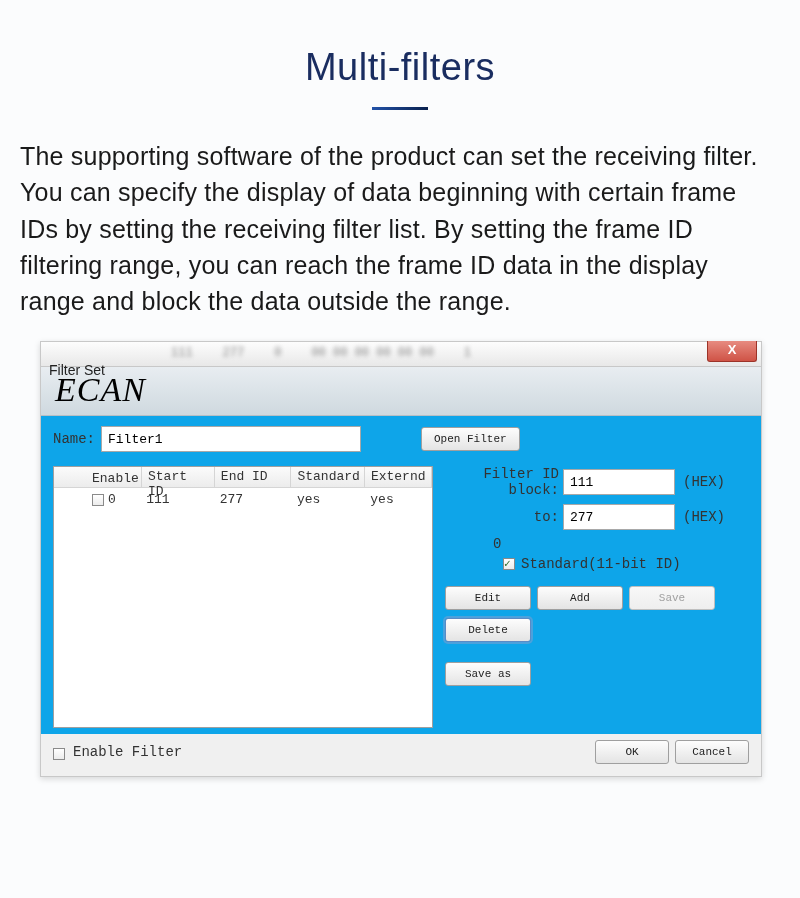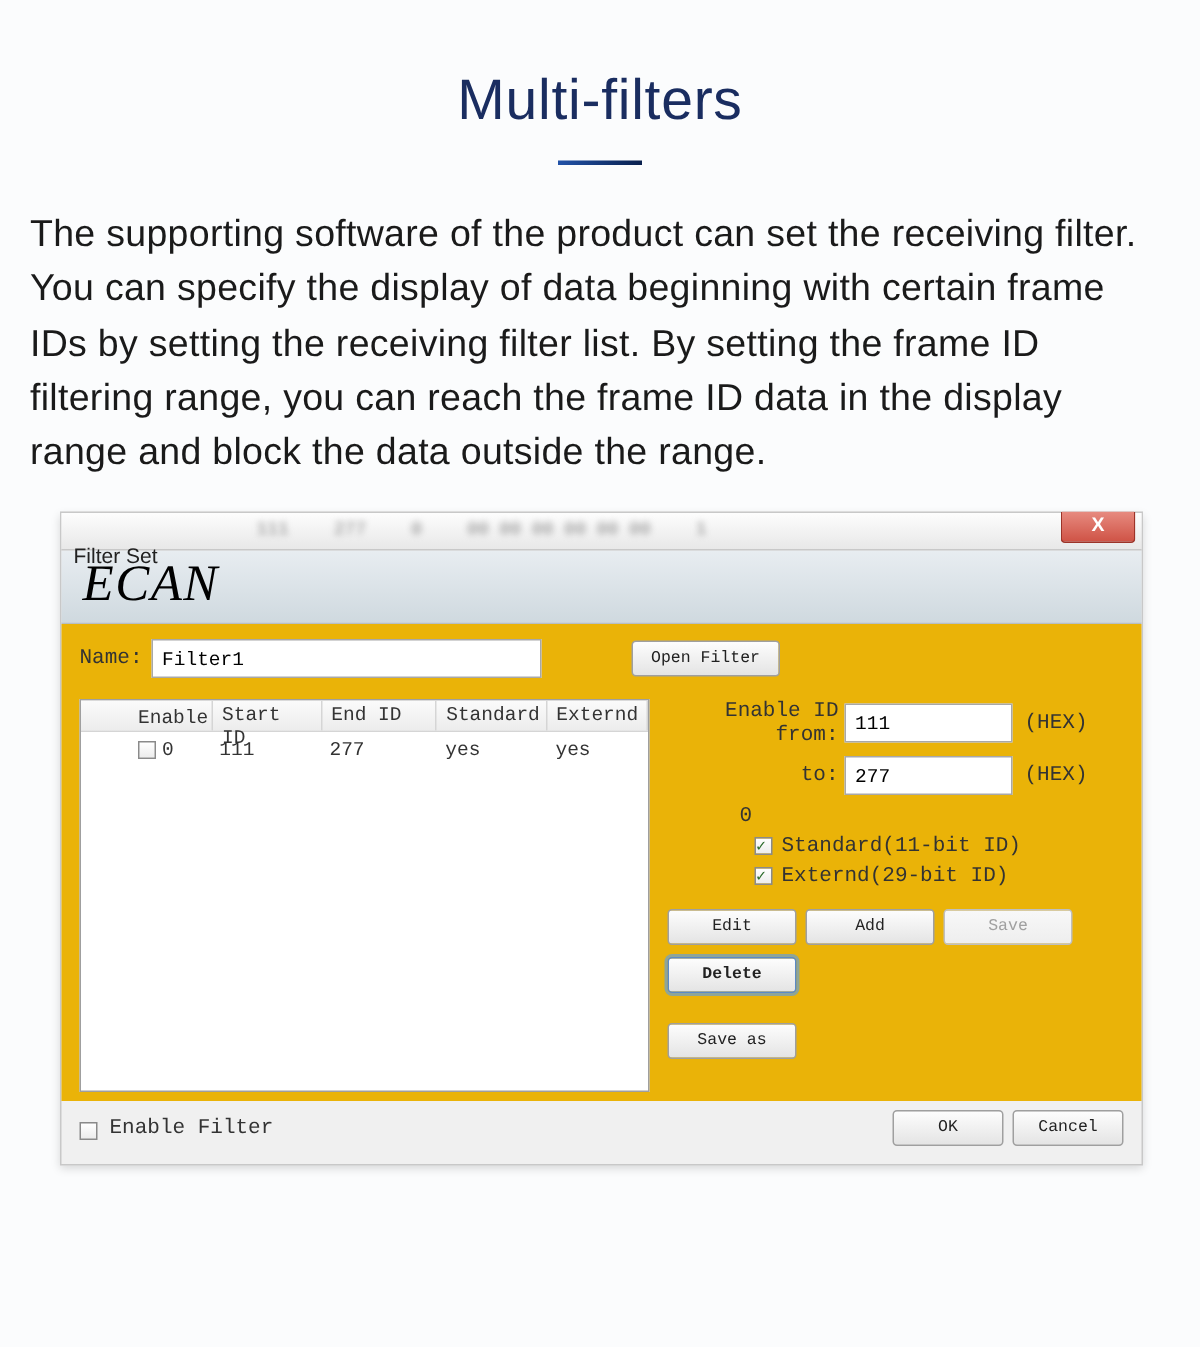--- a/index.html
+++ b/index.html
@@ -105,21 +105,21 @@
   .banner-logo {
     font-family: "Times New Roman", serif;
     font-style: italic;
     font-size: 34px;
     font-weight: 500;
     letter-spacing: 1px;
     color: #000;
   }
 
   .body-area {
-    background: #eab308;
+    background: #0ea5e9;
     padding: 10px 12px 6px 12px;
   }
 
   .name-row {
     display: flex;
     align-items: center;
     gap: 6px;
   }
   .lbl {
     font-family: "Courier New", monospace;
@@ -229,21 +229,21 @@
     margin-bottom: 6px;
   }
   .fp-label-from { width: 114px; text-align: right; }
   .fp-label-to   { width: 114px; text-align: right; }
   .fp-input { width: 112px; height:22px; }
   .hex { margin-left: 4px; }
   .zero-row { margin: 4px 0 4px 48px; }
   .fp-check-row { margin: 4px 0 4px 58px; display:flex; align-items:center; gap:6px; }
 
   .btn-row1 { display:flex; gap:6px; margin-top: 14px; }
-  .btn-row2 { margin-top: 8px; font-weight: bold; }
+  .btn-row2 { margin-top: 8px; }
   .btn-row3 { margin-top: 20px; }
 
   .bottom-row {
     display: flex;
     align-items: center;
     justify-content: space-between;
     padding: 6px 12px 12px 12px;
   }
   .bottom-left { display:flex; align-items:flex-end; gap:8px; }
   .bottom-right { display:flex; gap:6px; }
@@ -300,38 +300,34 @@
             </div>
             <div class="col-start">111</div>
             <div class="col-end">277</div>
             <div class="col-std">yes</div>
             <div class="col-ext">yes</div>
           </div>
         </div>
 
         <div class="right-panel">
           <div class="fp-row">
-            <span class="fp-label-from lbl">Enable ID from:</span>
+            <span class="fp-label-from lbl">Filter ID block:</span>
             <input class="text-input fp-input" value="111" style="">
             <span class="hex lbl">(HEX)</span>
           </div>
           <div class="fp-row">
             <span class="fp-label-to lbl">to:</span>
             <input class="text-input fp-input" value="277" style="">
             <span class="hex lbl">(HEX)</span>
           </div>
           <div class="zero-row lbl">0</div>
           <div class="fp-check-row">
             <span class="chk checked"></span>
             <span class="lbl">Standard(11-bit ID)</span>
           </div>
-          <div class="fp-check-row">
-            <span class="chk checked"></span>
-            <span class="lbl">Externd(29-bit ID)</span>
-          </div>
 
           <div class="btn-row1">
             <div class="btn">Edit</div>
             <div class="btn">Add</div>
             <div class="btn disabled">Save</div>
           </div>
           <div class="btn-row2">
             <div class="btn focused">Delete</div>
           </div>
           <div class="btn-row3">

